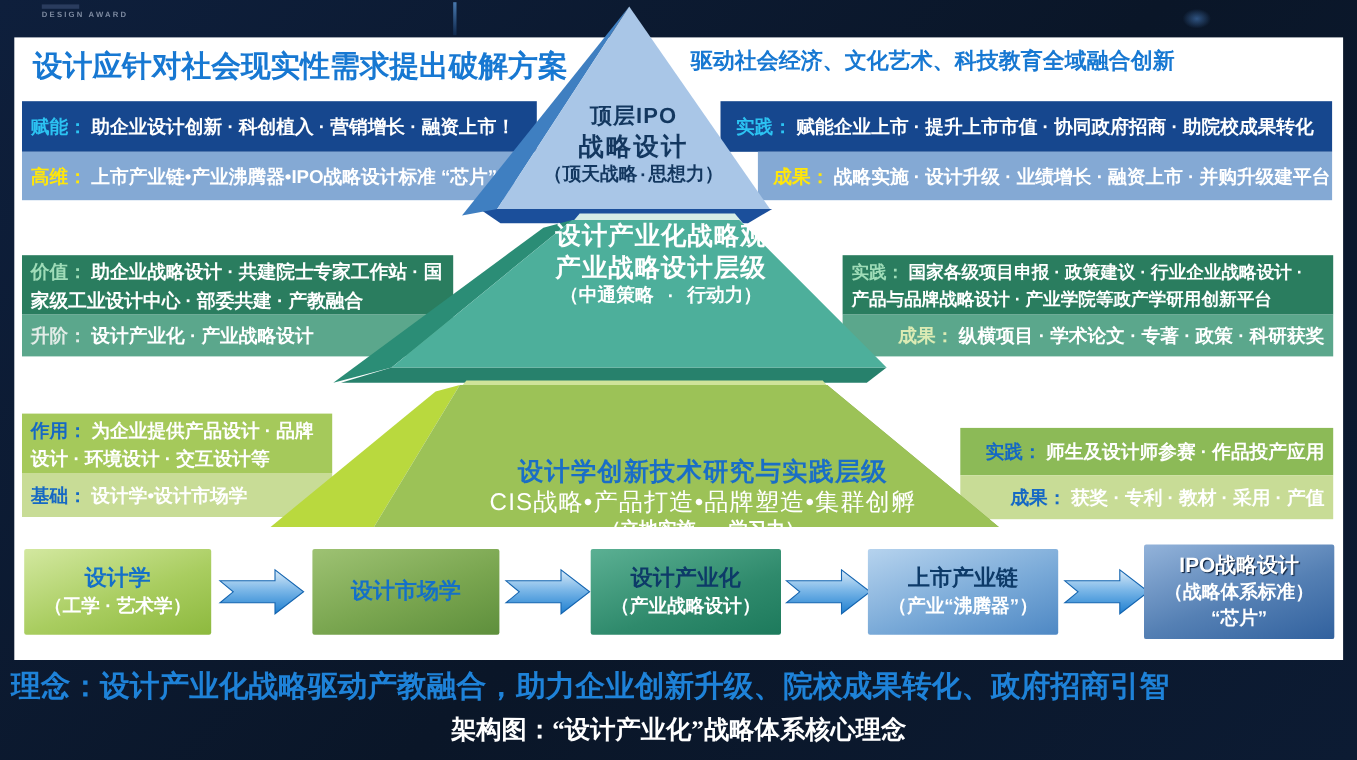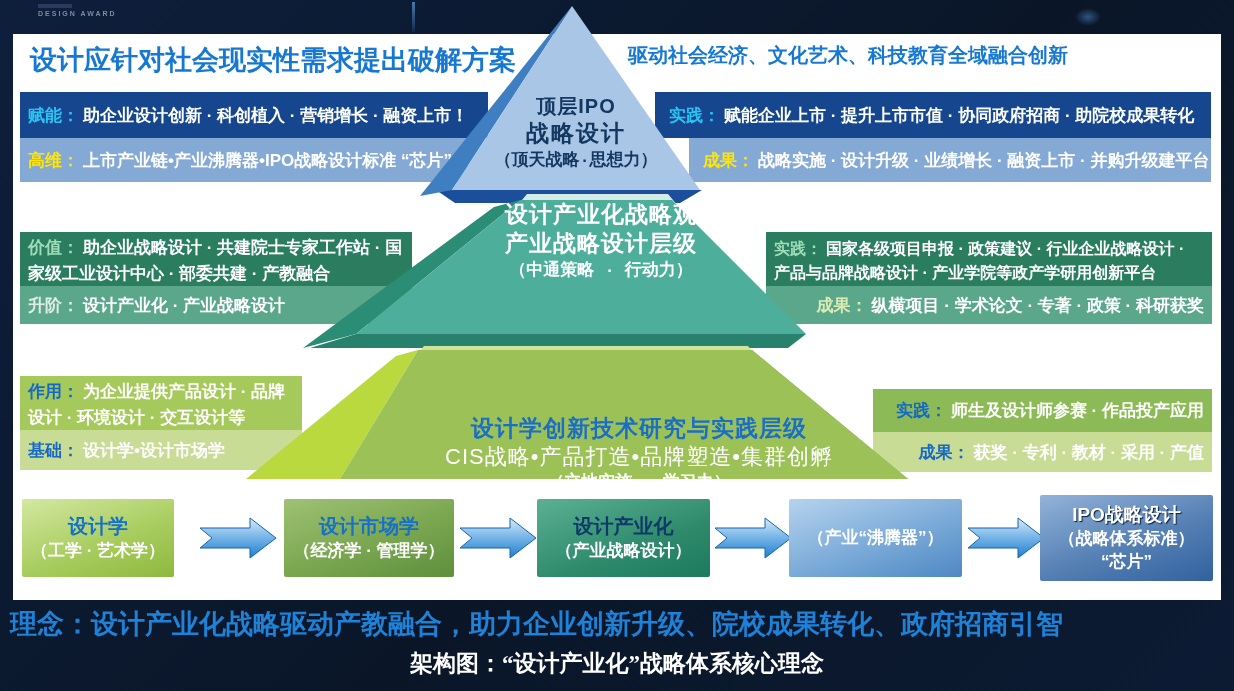--- a/index.html
+++ b/index.html
@@ -174,42 +174,42 @@
     <div class="l1">设计产业化战略观</div>
     <div class="l2">产业战略设计层级</div>
     <div class="paren">（中通策略 · 行动力）</div>
   </div>
   <div class="abs pyr-text pt-bot">
     <div class="l1">设计学创新技术研究与实践层级</div>
     <div class="l2">CIS战略•产品打造•品牌塑造•集群创孵</div>
     <div class="paren">（立地实施 · 学习力）</div>
   </div>
 
-  <div class="abs flowbox fb1" style="left:22px;top:499px;width:152px;height:78px;">
+  <div class="abs flowbox fb1" style="left:22px;top:499px;width:170px;height:78px;">
     <div class="ft ft-blue">设计学</div>
     <div class="fs">（工学 · 艺术学）</div>
   </div>
   <svg class="abs arrow" style="left:198px;top:516px;" width="80" height="44" viewBox="0 0 80 44">
     <polygon points="2,12 52,12 52,2 78,22 52,42 52,32 2,32 14,22" fill="url(#arrowGrad)" stroke="#1565b0" stroke-width="1"></polygon>
   </svg>
   <div class="abs flowbox fb2" style="left:284px;top:499px;width:170px;height:78px;">
     <div class="ft ft-blue">设计市场学</div>
-    <div class="fs">（经济学 · 管理学）</div>
   </div>
   <svg class="abs arrow" style="left:458px;top:516px;" width="80" height="44" viewBox="0 0 80 44">
     <polygon points="2,12 52,12 52,2 78,22 52,42 52,32 2,32 14,22" fill="url(#arrowGrad)" stroke="#1565b0" stroke-width="1"></polygon>
   </svg>
   <div class="abs flowbox fb3" style="left:537px;top:499px;width:173px;height:78px;">
     <div class="ft ft-navy">设计产业化</div>
     <div class="fs">（产业战略设计）</div>
   </div>
   <svg class="abs arrow" style="left:713px;top:516px;" width="80" height="44" viewBox="0 0 80 44">
     <polygon points="2,12 52,12 52,2 78,22 52,42 52,32 2,32 14,22" fill="url(#arrowGrad)" stroke="#1565b0" stroke-width="1"></polygon>
   </svg>
   <div class="abs flowbox fb4" style="left:789px;top:499px;width:173px;height:78px;">
+    <div class="ft ft-navy">上市产业链</div>
     <div class="fs">（产业“沸腾器”）</div>
   </div>
   <svg class="abs arrow" style="left:966px;top:516px;" width="80" height="44" viewBox="0 0 80 44">
     <polygon points="2,12 52,12 52,2 78,22 52,42 52,32 2,32 14,22" fill="url(#arrowGrad)" stroke="#1565b0" stroke-width="1"></polygon>
   </svg>
   <div class="abs flowbox fb5" style="left:1040px;top:495px;width:173px;height:86px;">
     <div class="ft ft-white" style="font-size:19px;">IPO战略设计</div>
     <div class="fs">（战略体系标准）</div>
     <div class="fs">“芯片”</div>
   </div>

